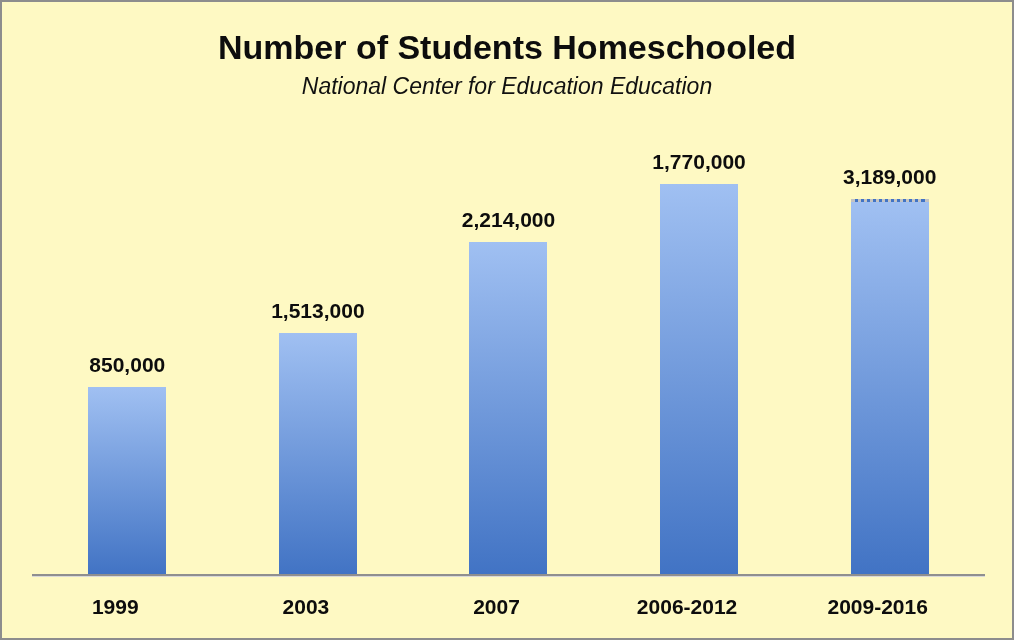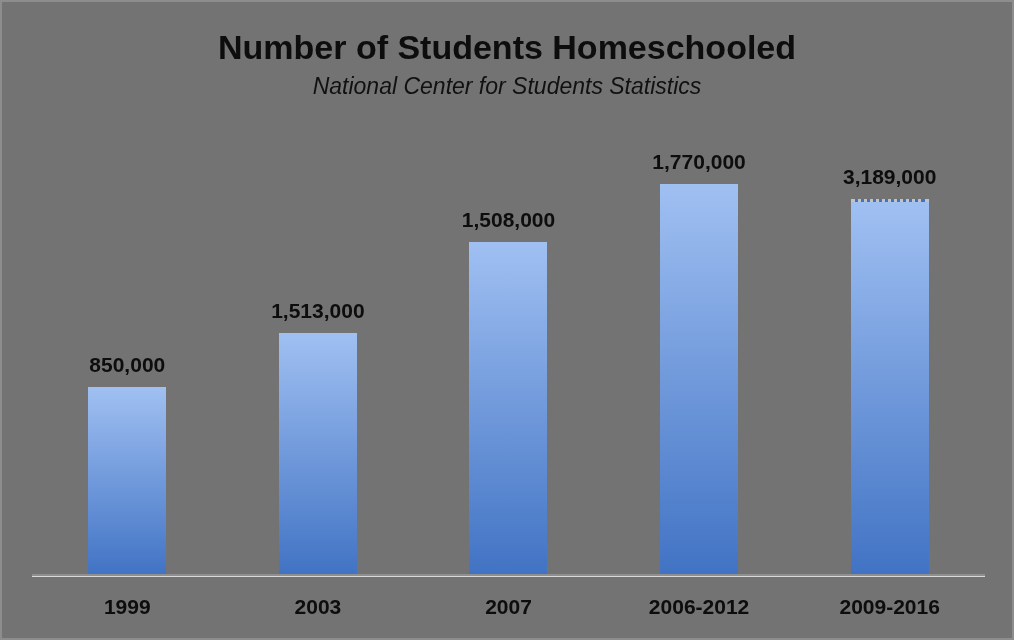--- a/index.html
+++ b/index.html
@@ -11,21 +11,21 @@
     background: #ffffff;
     overflow: hidden;
   }
   .frame {
     position: absolute;
     inset: 0;
     width: 1014px;
     height: 640px;
     box-sizing: border-box;
     border: 2px solid #8d8d8d;
-    background: #737373;
+    background: #fef9c3;
   }
   .title {
     text-align: center;
     margin-top: 27px;
     font-size: 34px;
     font-weight: bold;
     color: #0d0d0d;
     line-height: 1.1;
   }
   .subtitle {
@@ -70,54 +70,54 @@
     position: absolute;
     left: 30px;
     width: 953px;
     bottom: 61px;
     height: 2px;
     background: #8f8f8f;
     border-bottom: 1px solid #d9d9d9;
   }
   .x-labels {
     position: absolute;
-    left: 30px;
+    left: 18px;
     width: 953px;
     bottom: 18px;
     display: flex;
   }
   .x-label {
     flex: 1;
     text-align: center;
     font-size: 21px;
     font-weight: bold;
     color: #0d0d0d;
     line-height: 26px;
     white-space: nowrap;
   }
 </style>
 </head>
 <body>
 
 <div class="frame">
 
   <div class="title">Number of Students Homeschooled</div>
-  <div class="subtitle">National Center for Students Statistics</div>
+  <div class="subtitle">National Center for Education Education</div>
 
   <div class="bars-row">
     <div class="bar-slot">
       <div class="bar-value">850,000</div>
       <div class="bar" style="height: 187.8px; width: 78px; background: linear-gradient(rgb(160, 192, 242), rgb(65, 115, 196));"></div>
     </div>
     <div class="bar-slot">
       <div class="bar-value">1,513,000</div>
       <div class="bar" style="height: 242.1px; width: 78px; background: linear-gradient(rgb(160, 192, 242), rgb(65, 115, 196));"></div>
     </div>
     <div class="bar-slot">
-      <div class="bar-value">1,508,000</div>
+      <div class="bar-value">2,214,000</div>
       <div class="bar" style="height: 333.1px; width: 78px; background: linear-gradient(rgb(160, 192, 242), rgb(65, 115, 196));"></div>
     </div>
     <div class="bar-slot">
       <div class="bar-value">1,770,000</div>
       <div class="bar" style="height: 391px; width: 78px; background: linear-gradient(rgb(160, 192, 242), rgb(65, 115, 196));"></div>
     </div>
     <div class="bar-slot">
       <div class="bar-value">3,189,000</div>
       <div class="bar estimated" style="height: 376.4px; width: 78px; background: linear-gradient(rgb(160, 192, 242), rgb(65, 115, 196));"></div>
     </div>

